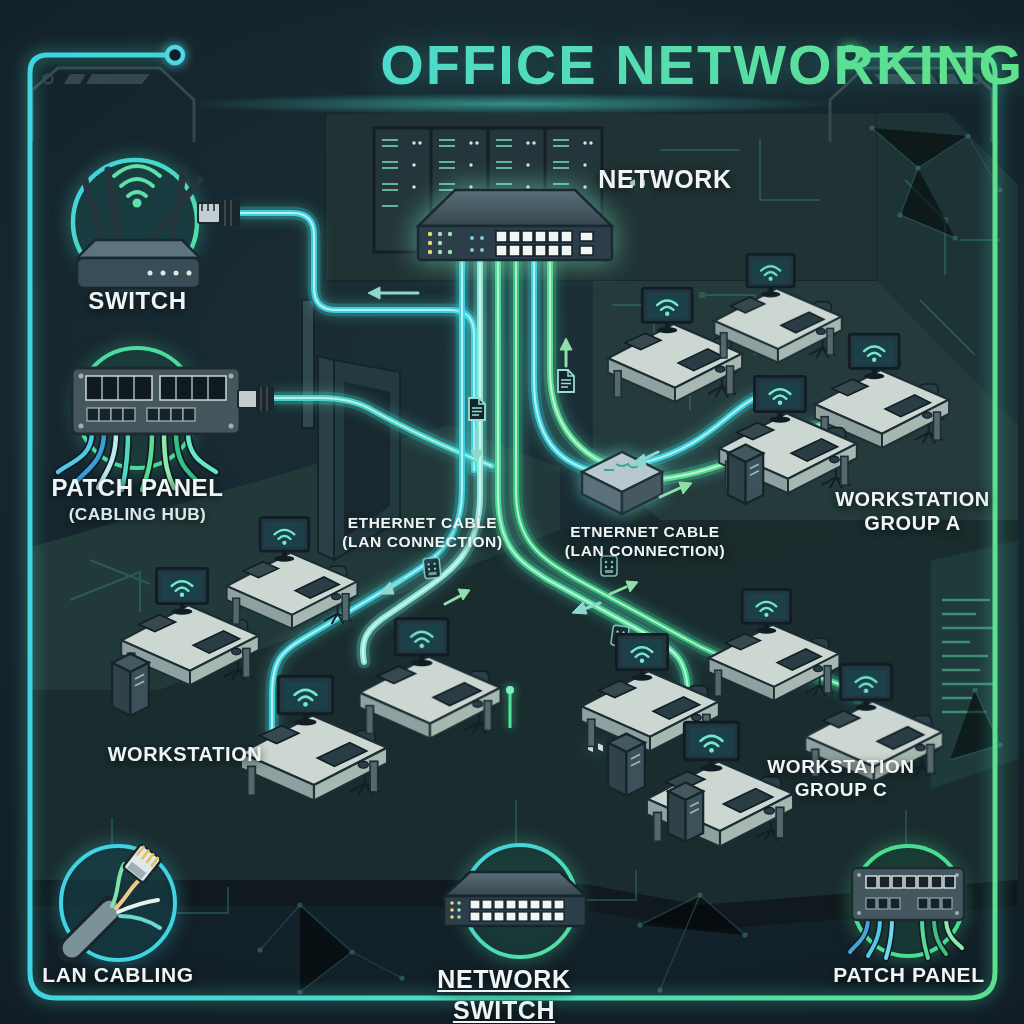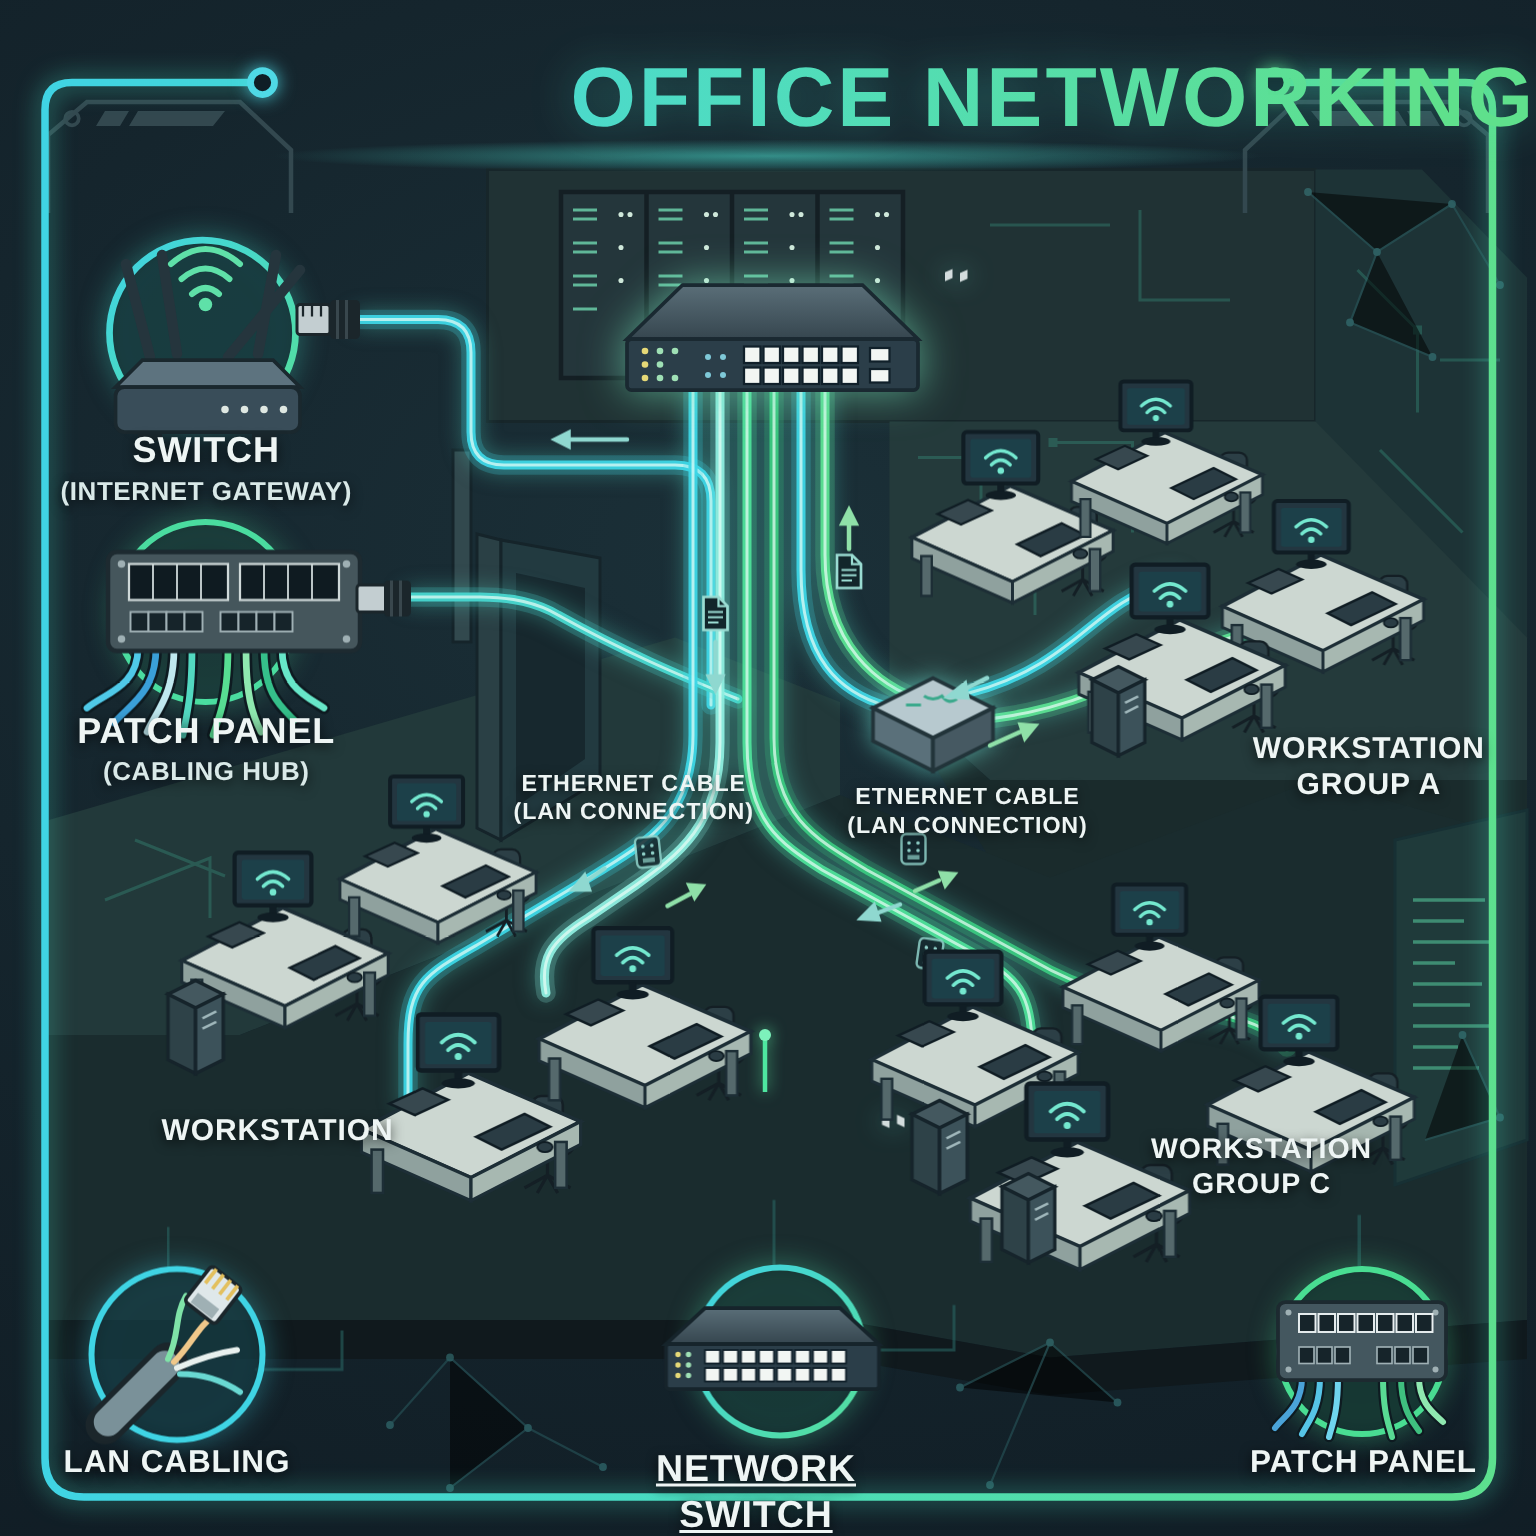--- a/index.html
+++ b/index.html
@@ -553,29 +553,29 @@
 
   <path d="M168,55 H48 Q30,55 30,73 V972 Q30,998 56,998 H968 Q995,998 995,972 V73 Q995,55 977,55 H858" fill="none" stroke="url(#borderGrad)" stroke-width="5" style="filter:drop-shadow(0 0 8px rgba(70,218,190,.7))"></path>
   <circle cx="175" cy="55" r="8" fill="#0f1e26" stroke="#4fd9e6" stroke-width="4.5" style="filter:drop-shadow(0 0 6px rgba(79,217,230,.9))"></circle>
   <circle cx="850" cy="55" r="8" fill="#0f1e26" stroke="#5ee08d" stroke-width="4.5" style="filter:drop-shadow(0 0 6px rgba(94,224,141,.9))"></circle>
 </svg>
 
 <div class="title">OFFICE NETWORKING</div>
 
 <div class="label" style="left:35px;top:286px;width:205px;font-size:24px;">
   <span class="two">SWITCH</span>
-  <span class="sub">(INTERNET GATEWAY)</span>
 </div>
 
 <div class="label" style="left:30px;top:473px;width:215px;font-size:24px;">
   <span class="two">PATCH PANEL</span>
   <span class="sub">(CABLING HUB)</span>
 </div>
 
 <div class="label" style="left:585px;top:164px;width:160px;font-size:25px;font-weight:800;">
+  <span class="two">NETWORK</span>
 </div>
 
 <div class="label" style="left:330px;top:514px;width:185px;font-size:15.5px;font-weight:800;">
   <span class="two">ETHERNET CABLE</span>
   <span class="two">(LAN CONNECTION)</span>
 </div>
 
 <div class="label" style="left:550px;top:523px;width:190px;font-size:15.5px;font-weight:800;">
   <span class="two">ETNERNET CABLE</span>
   <span class="two">(LAN CONNECTION)</span>

